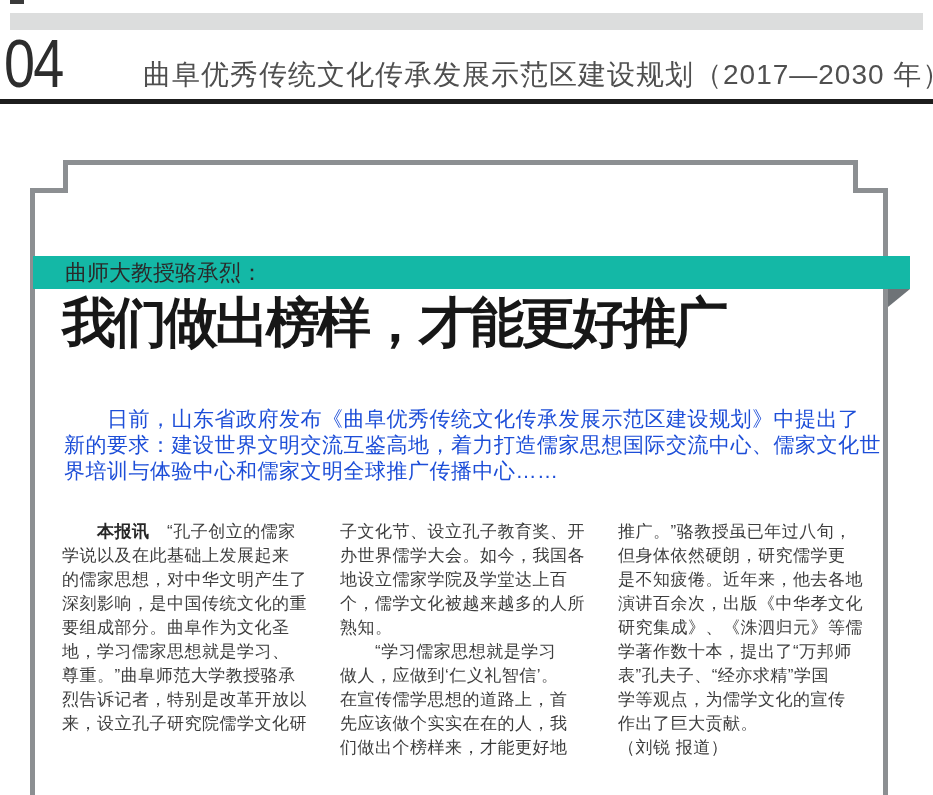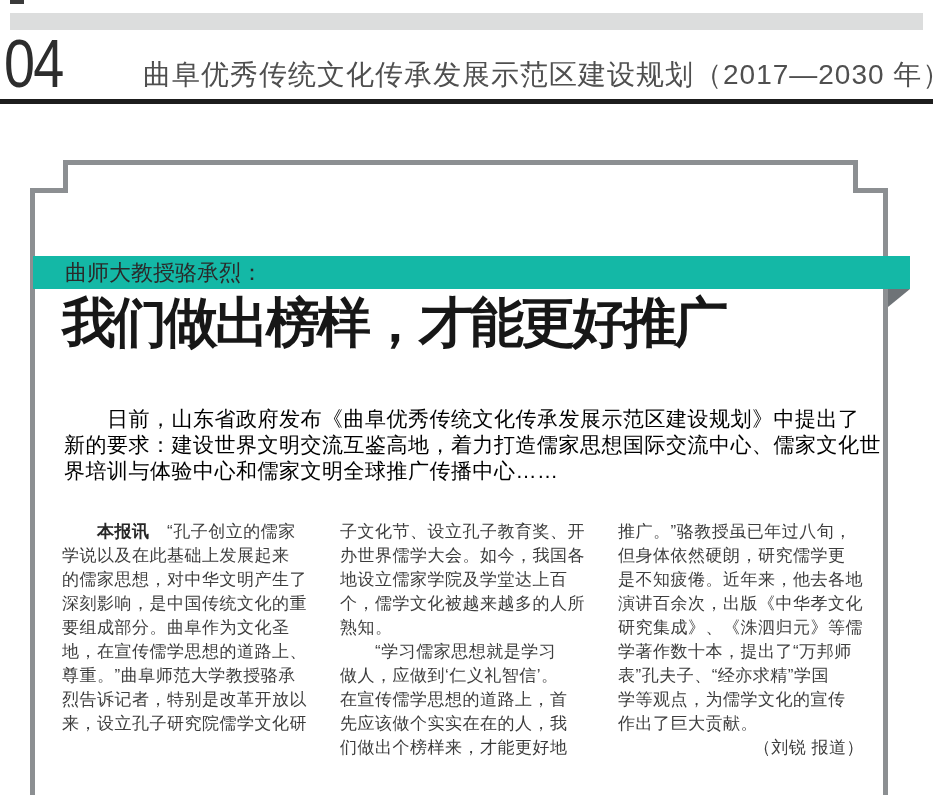--- a/index.html
+++ b/index.html
@@ -48,33 +48,33 @@
     clip-path:polygon(0 0,100% 0,0 100%);z-index:2;
   }
 
   
   .headline{
     left:62px;top:292px;width:810px;font-size:54px;line-height:60px;
     font-weight:800;color:#171717;letter-spacing:-3px;white-space:nowrap;
   }
   .intro{
     left:64px;top:406px;width:816px;font-size:21px;line-height:26px;
-    color:#000000;font-weight:500;letter-spacing:.5px;
+    color:#1d4ed8;font-weight:500;letter-spacing:.5px;
   }
   .intro .tline{white-space:nowrap;}
 
   
   .body-cols{
     left:62px;top:520px;width:816px;
     display:grid;grid-template-columns:1fr 1fr 1fr;column-gap:18px;
     font-size:17px;line-height:24px;color:#3d3d3d;letter-spacing:.5px;
   }
   .tline{white-space:nowrap;}
   .lead-label{font-weight:bold;color:#262626;}
-  .byline{text-align:right;padding-right:14px;white-space:nowrap;}
+  .byline{text-align:left;padding-right:14px;white-space:nowrap;}
 </style>
 </head>
 <body>
 
 <div class="abs top-mark"></div>
 <div class="abs top-band"></div>
 <div class="abs page-number">04</div>
 <div class="abs section-title">曲阜优秀传统文化传承发展示范区建设规划（2017—2030 年）</div>
 <div class="abs header-rule"></div>
 
@@ -100,21 +100,21 @@
   </div>
 
 <div class="abs body-cols">
   <div>
     <div class="tline"><span>　　</span><span class="lead-label">本报讯</span><span>　“孔子创立的儒家</span></div>
     <div>
         <div class="tline">学说以及在此基础上发展起来</div>
         <div class="tline">的儒家思想，对中华文明产生了</div>
         <div class="tline">深刻影响，是中国传统文化的重</div>
         <div class="tline">要组成部分。曲阜作为文化圣</div>
-        <div class="tline">地，在宣传儒学思想的道路上、</div>
+        <div class="tline">地，学习儒家思想就是学习、</div>
         <div class="tline">尊重。”曲阜师范大学教授骆承</div>
         <div class="tline">烈告诉记者，特别是改革开放以</div>
         <div class="tline">来，设立孔子研究院儒学文化研</div>
       </div>
   </div>
   <div>
     <div>
         <div class="tline">子文化节、设立孔子教育奖、开</div>
         <div class="tline">办世界儒学大会。如今，我国各</div>
         <div class="tline">地设立儒家学院及学堂达上百</div>

